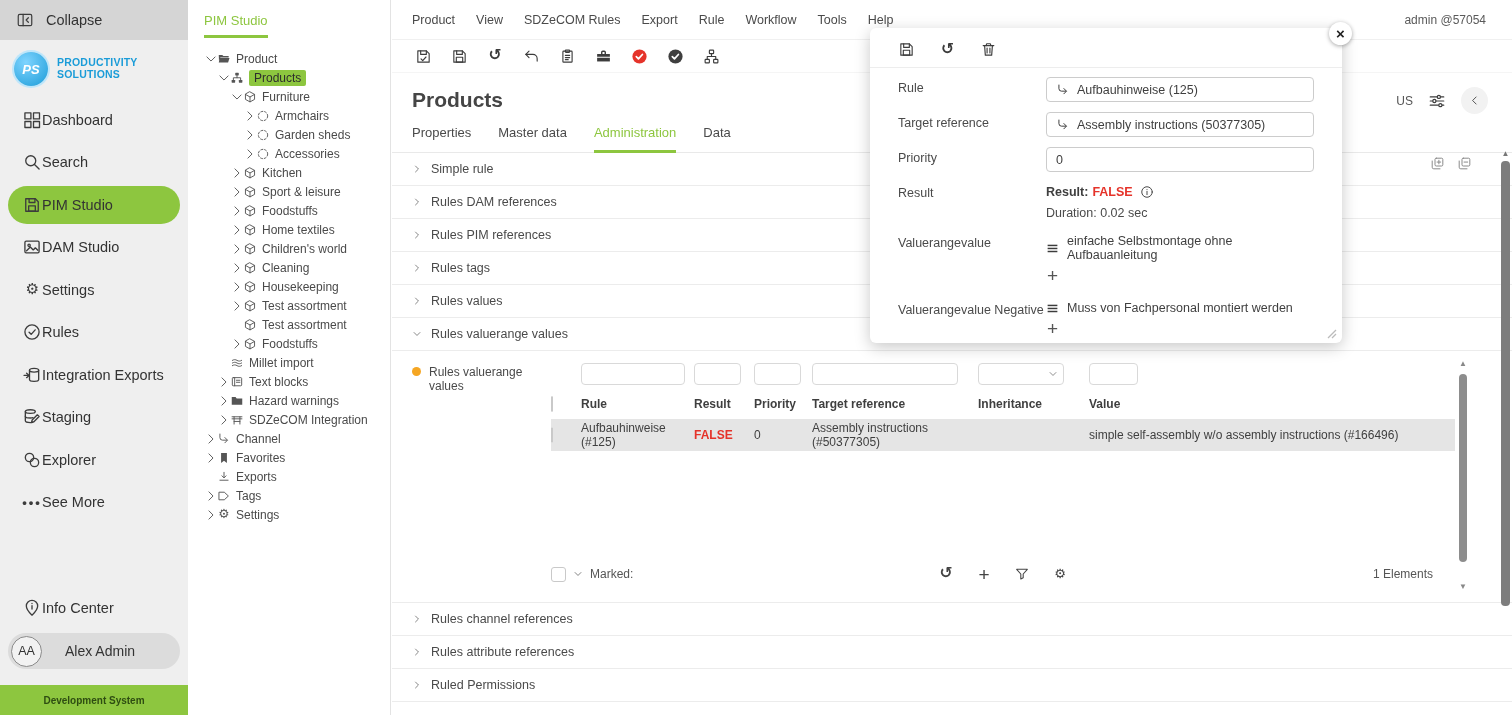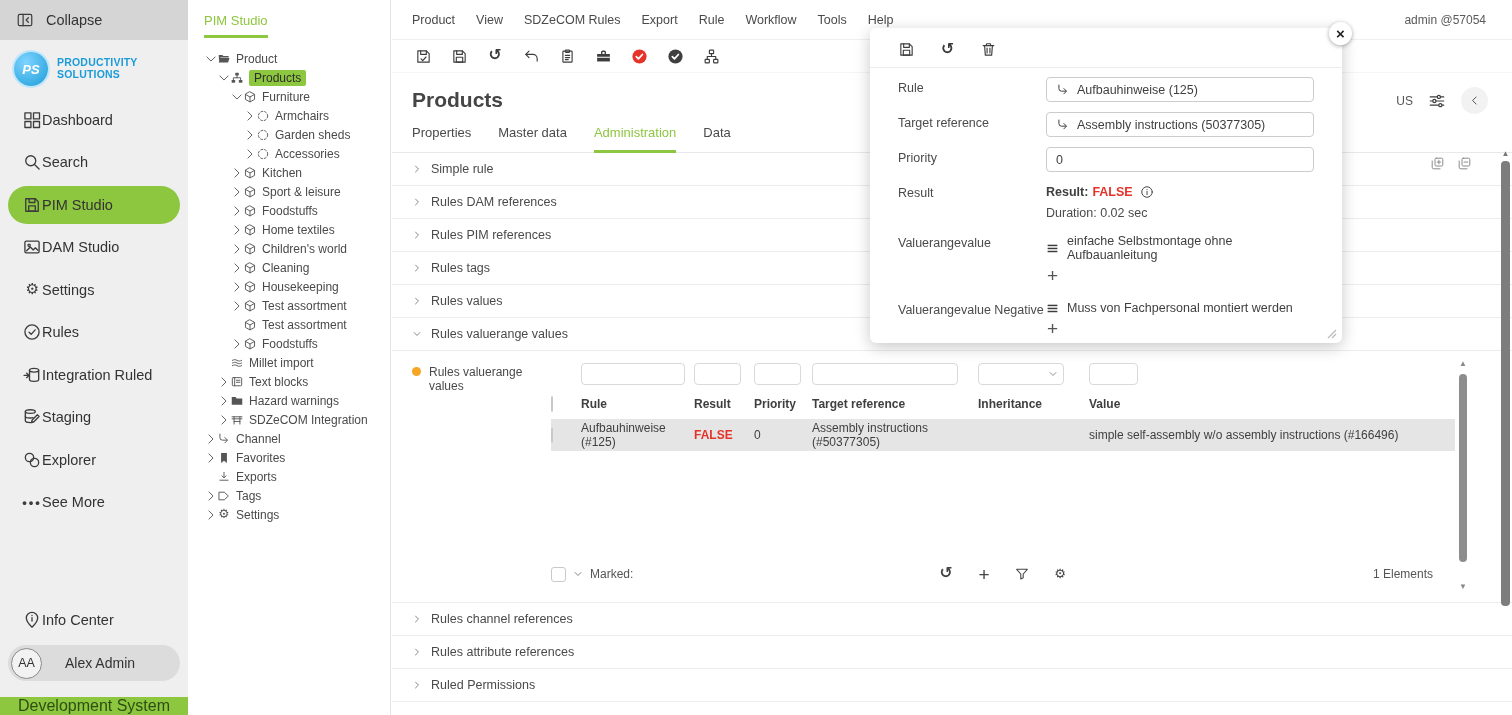--- a/index.html
+++ b/index.html
@@ -19,21 +19,21 @@
   .collapse-bar{height:40px;background:#d5d5d5;display:flex;align-items:center;gap:12px;padding-left:16px;font-size:14.5px;color:#333;flex:none;cursor:pointer}
   .logo{display:flex;align-items:center;gap:9px;padding:12px 0 10px 14px;flex:none}
   .logo-badge{width:34px;height:34px;border-radius:50%;background:radial-gradient(circle at 35% 30%,#7fd4ff,#1b9cd8);display:flex;align-items:center;justify-content:center;color:#fff;font-style:italic;font-weight:bold;font-size:13px;box-shadow:0 0 0 2px #bfe6fa}
   .logo-text{display:flex;flex-direction:column;color:#1b9cd8;font-weight:bold;font-size:10.5px;line-height:1.1;letter-spacing:.2px}
   .nav-item{height:38px;margin:4.5px 8px;display:flex;align-items:center;padding-left:14px;font-size:14.5px;color:#333;border-radius:19px;cursor:pointer}
   .nav-item.active{background:#8dc63f}
   .nav-item .icon{width:20px;height:20px}
   .sidebar-bottom{margin-top:auto}
   .user-pill{height:36px;margin:6px 8px 16px;background:#dcdcdc;border-radius:18px;display:flex;align-items:center;gap:23px;padding-left:3px;cursor:pointer}
   .avatar{width:31px;height:31px;border-radius:50%;background:#f2f2f2;border:1px solid #8a8a8a;display:flex;align-items:center;justify-content:center;font-size:12.5px;color:#333}
-  .env-bar{height:18px;background:#8dc63f;color:#2e4d12;font-weight:normal;font-size:16px;display:flex;align-items:center;justify-content:center;flex:none}
+  .env-bar{height:30px;background:#8dc63f;color:#2e4d12;font-weight:bold;font-size:10px;display:flex;align-items:center;justify-content:center;flex:none}
 
   
   .tree-panel{position:absolute;left:188px;top:0;width:203px;height:715px;background:#fff;border-right:1px solid #e3e3e3;z-index:2}
   .tree-tab-wrap{padding:13px 0 0 16px}
   .tree-tab{display:inline-block;color:#8dc63f;font-size:13px;padding-bottom:7px;border-bottom:3px solid #8dc63f;cursor:pointer}
   .tree-list{margin-top:11px}
   .tree-node{height:19px;display:flex;align-items:center;font-size:12px;color:#4a4a4a;cursor:pointer;white-space:nowrap}
   .tree-chev{width:13px;height:13px;display:inline-flex;flex:none;color:#555}
   .tree-node .icon{width:14px;height:14px;margin:0 5px 0 1px;color:#555}
   .tree-label.sel{background:#8dc63f;color:#2d2d2d;padding:1px 5px;border-radius:2px}
@@ -186,21 +186,21 @@
    </div>
         <div class="nav-item">
      <span class="icon">
             <svg viewBox="0 0 24 24">
               <ellipse cx="14.5" cy="6.3" rx="5.5" ry="2.2"></ellipse>
               <path d="M9 6.3v11.2c0 1.2 2.5 2.2 5.5 2.2s5.5-1 5.5-2.2V6.3"></path>
               <path d="M2.5 12.5h5.5"></path>
               <path d="M5.5 9.8l3 2.7-3 2.7"></path>
             </svg>
           </span>
-     <span>Integration Ruled</span>
+     <span>Integration Exports</span>
    </div>
         <div class="nav-item">
      <span class="icon">
             <svg viewBox="0 0 24 24">
               <ellipse cx="10" cy="5.5" rx="6" ry="2.2"></ellipse>
               <path d="M4 5.5v11c0 1.2 2.7 2.2 6 2.2.9 0 1.9-.1 2.7-.3"></path>
               <path d="M4 11c0 1.2 2.7 2.2 6 2.2 1.2 0 2.3-.1 3.2-.4"></path>
               <path d="M20.5 11.5l-6.2 6.2-2.9.8.8-2.9 6.2-6.2z"></path>
             </svg>
           </span>

